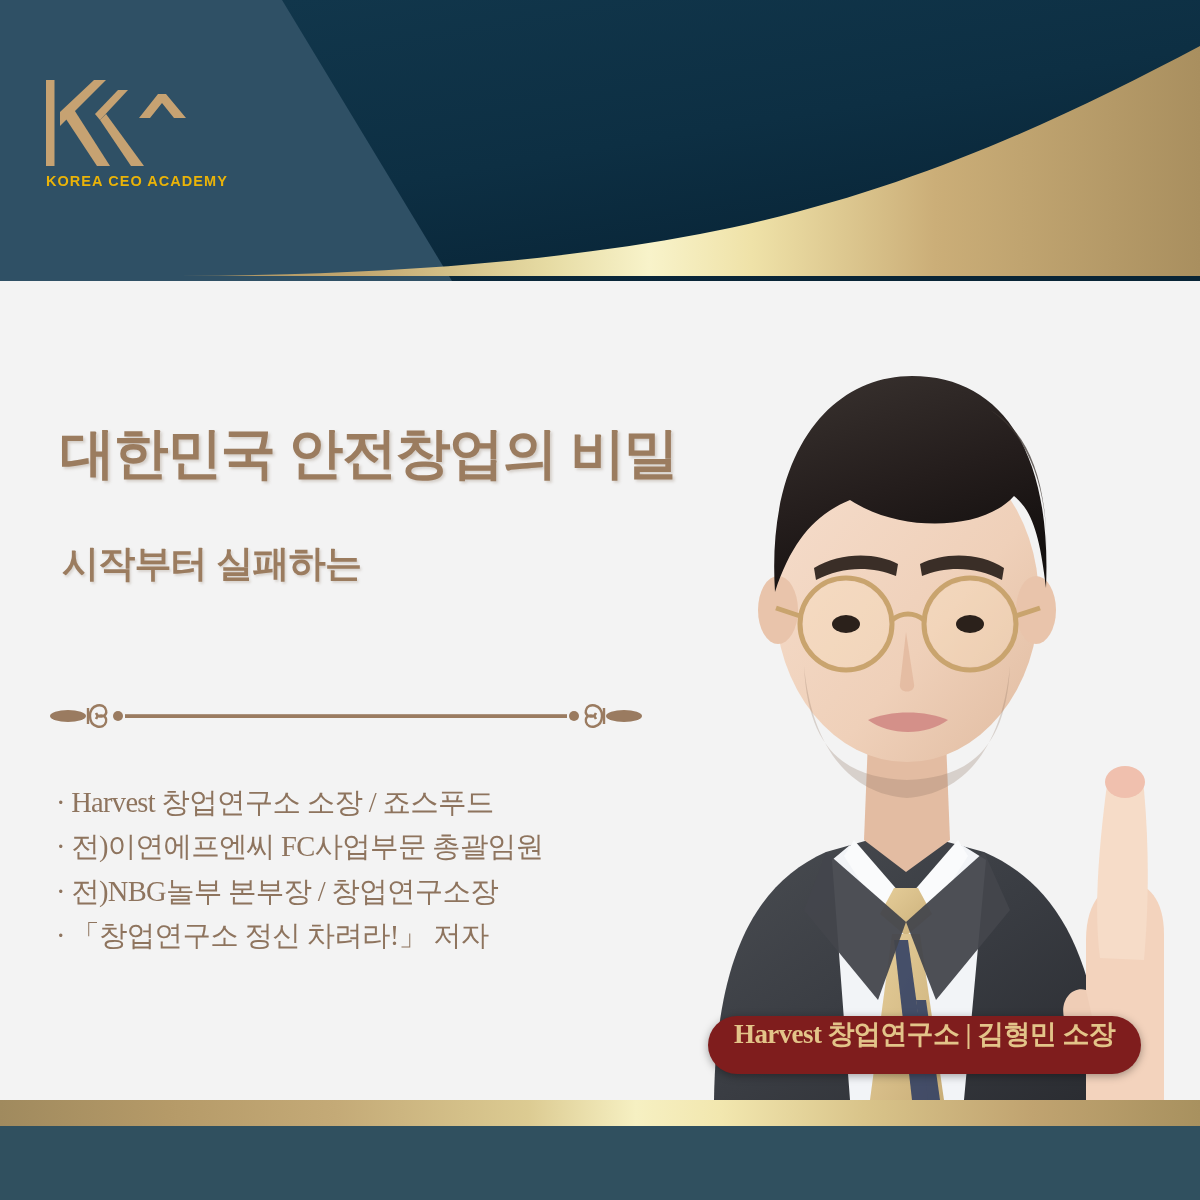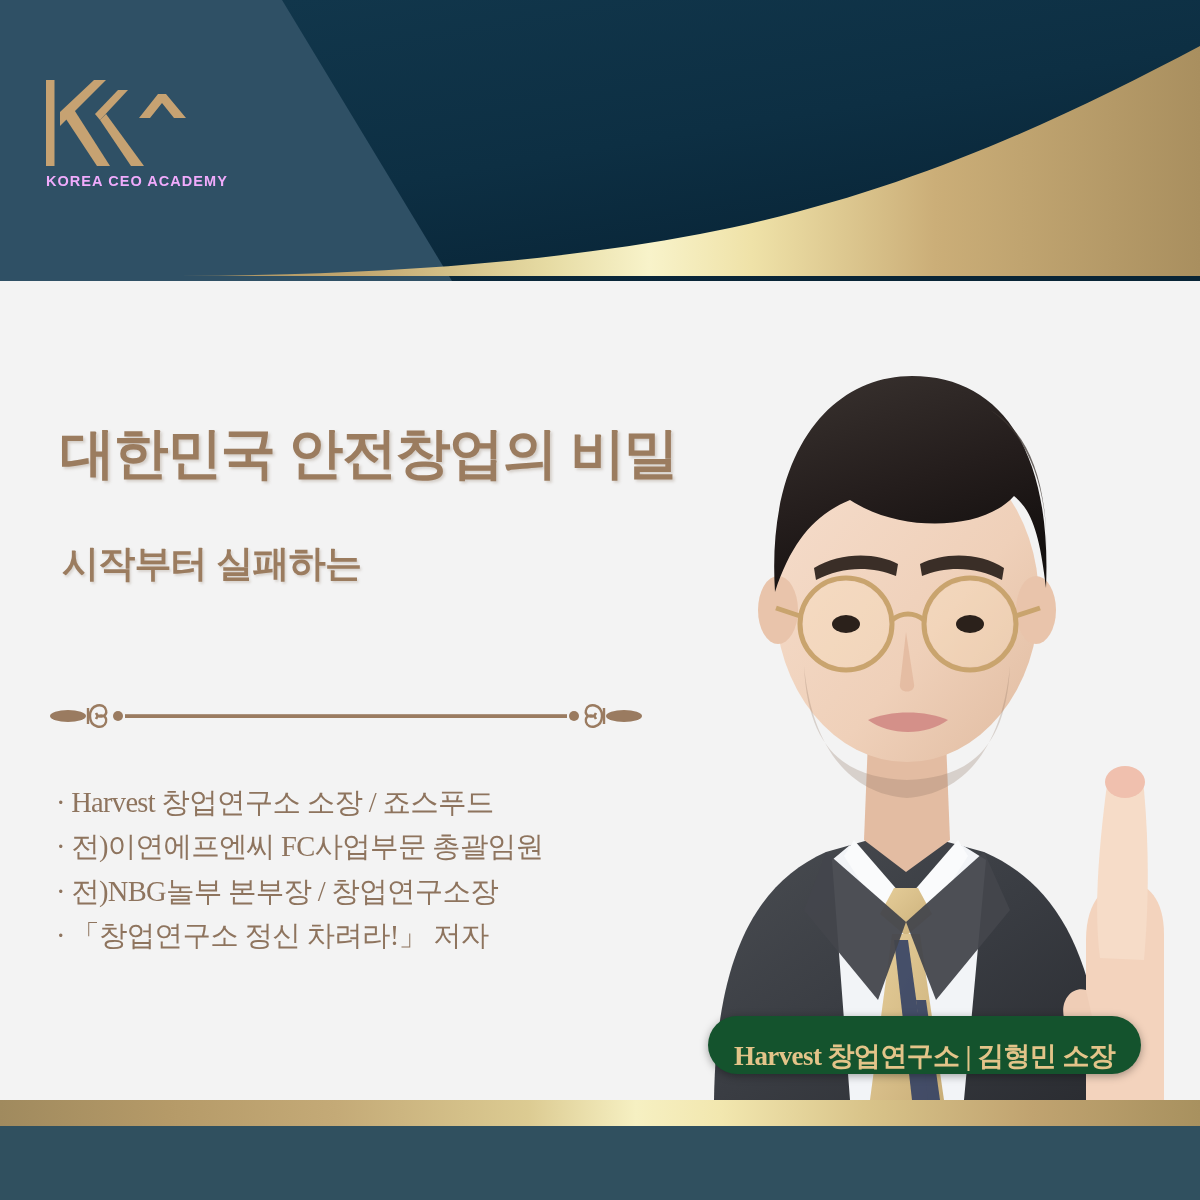--- a/index.html
+++ b/index.html
@@ -44,21 +44,21 @@
   }
   .logo-mark {
     display: block;
     width: 160px;
     height: 90px;
   }
   .logo-word {
     display: block;
     margin-top: 5px;
     margin-left: 2px;
-    color: #f0abfc;
+    color: #eab308;
     font-size: 14.5px;
     font-weight: 700;
     letter-spacing: 1.05px;
     font-family: "Liberation Sans", "DejaVu Sans", sans-serif;
     white-space: nowrap;
   }
 
   
   .stage {
     position: absolute;
@@ -143,24 +143,24 @@
   }
 
   
   .badge {
     position: absolute;
     left: 708px;
     top: 735px;
     height: 58px;
     padding: 0 26px;
     display: flex;
-    align-items: flex-end;
+    align-items: flex-start;
     justify-content: center;
     border-radius: 29px;
-    background: #14532d;
+    background: #7f1d1d;
     box-shadow: 0 2px 8px rgba(0,0,0,0.35);
   }
   .badge-text {
     color: #E3C489;
     font-size: 27px;
     font-weight: 700;
     letter-spacing: -0.6px;
     font-family: "Liberation Serif", "DejaVu Serif", serif;
     white-space: nowrap;
   }

